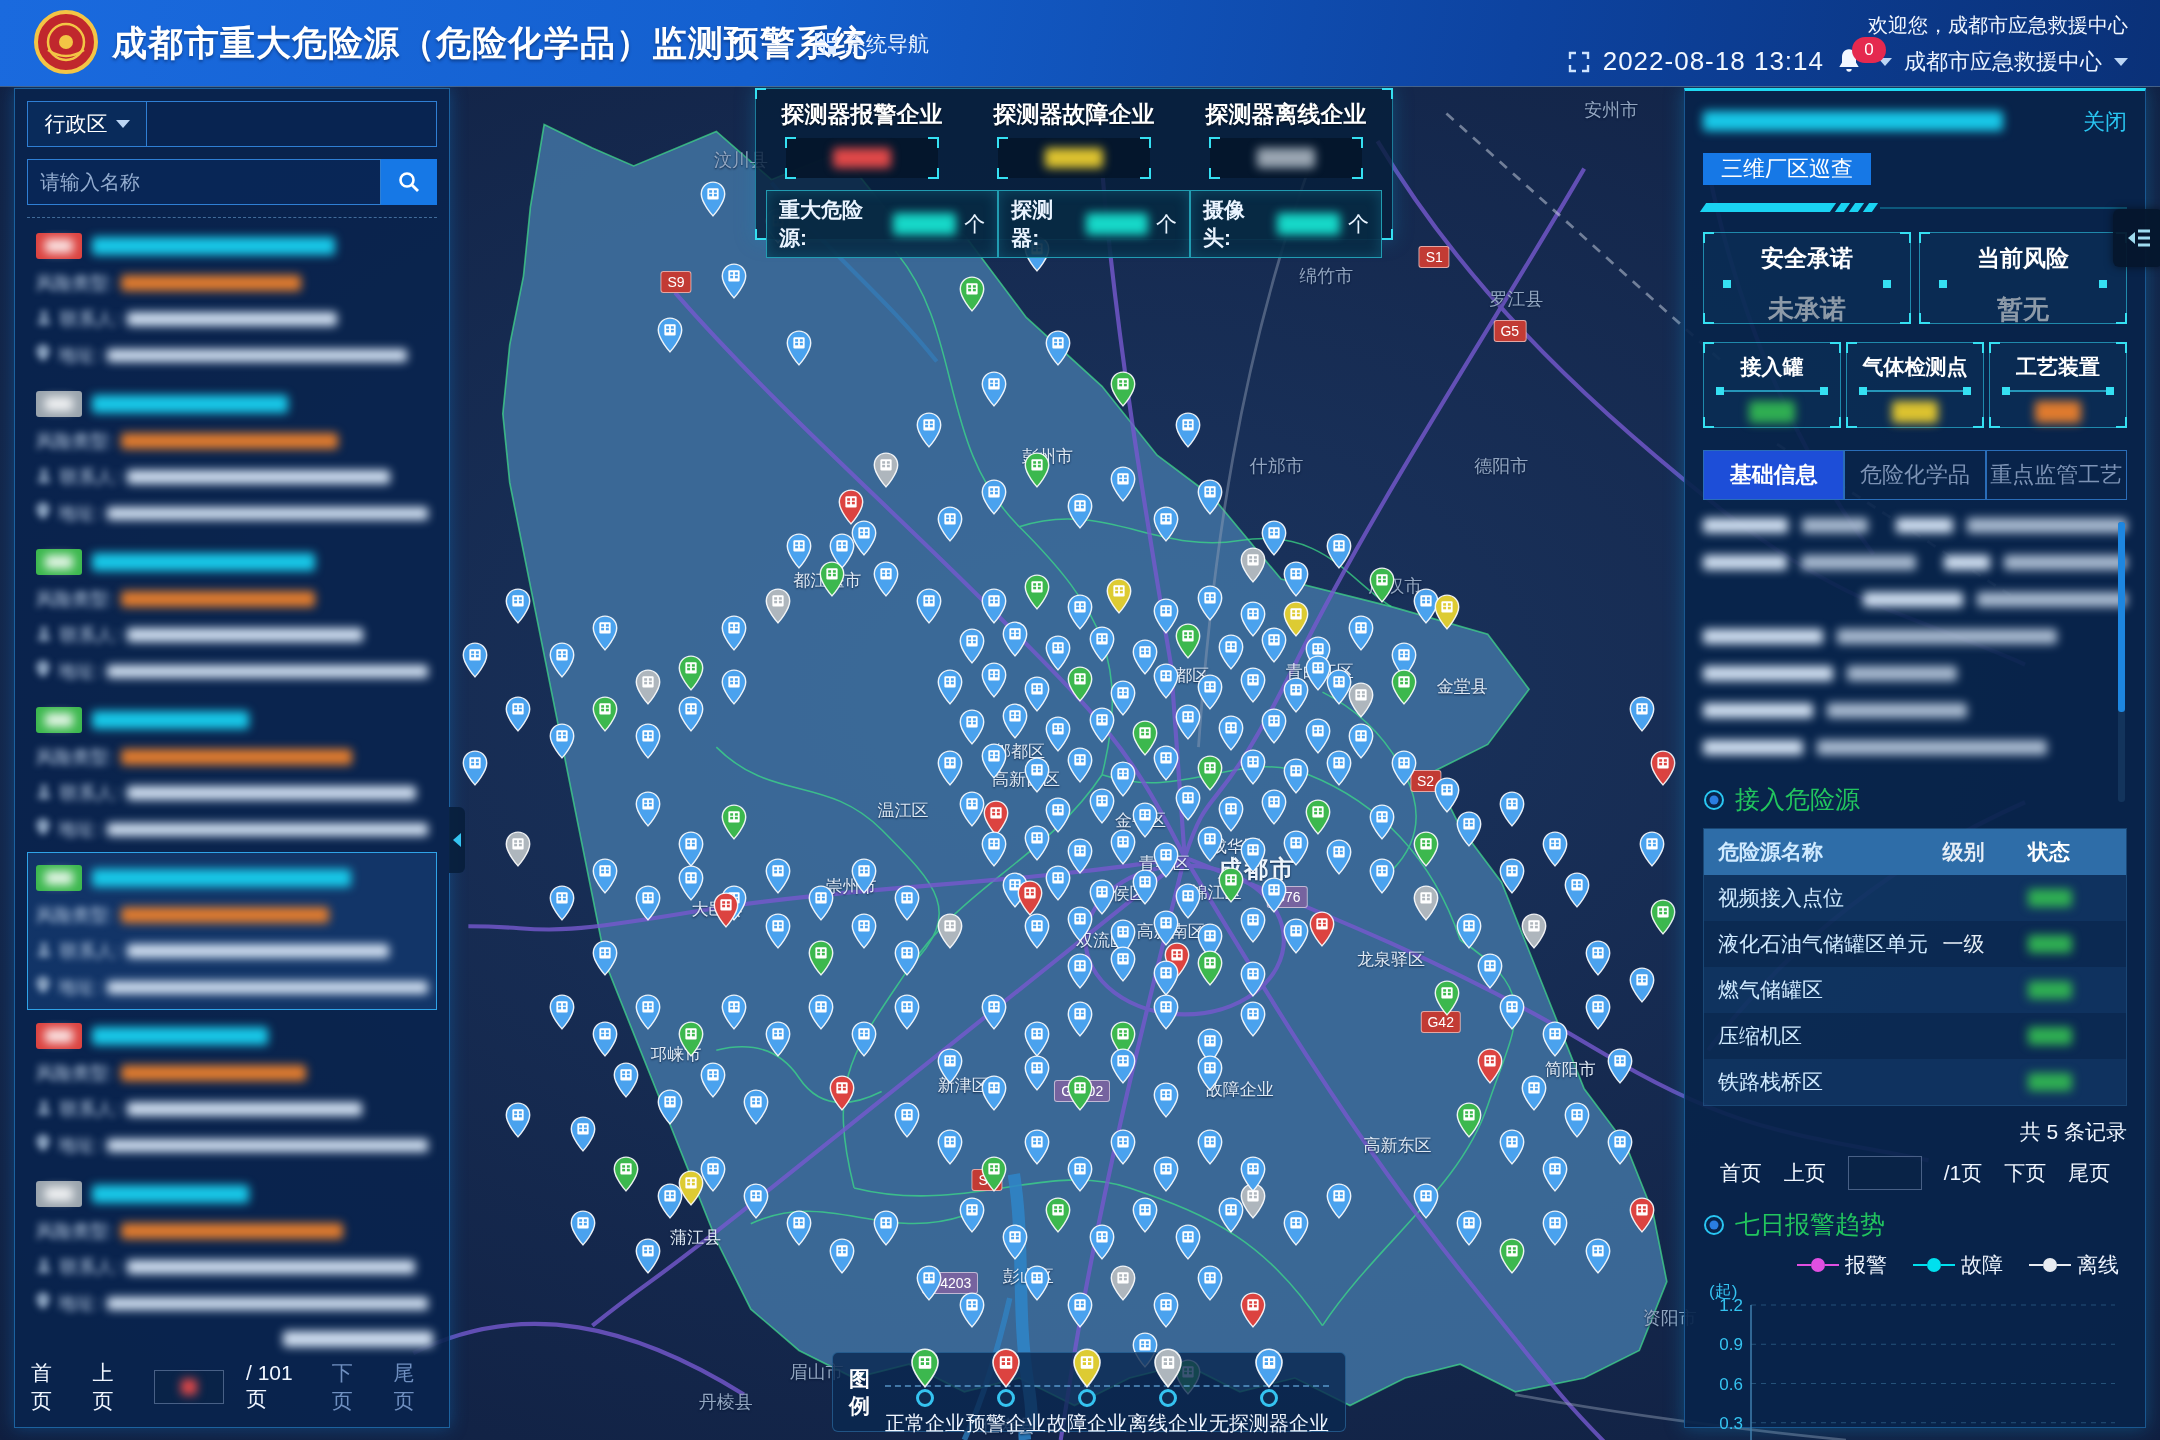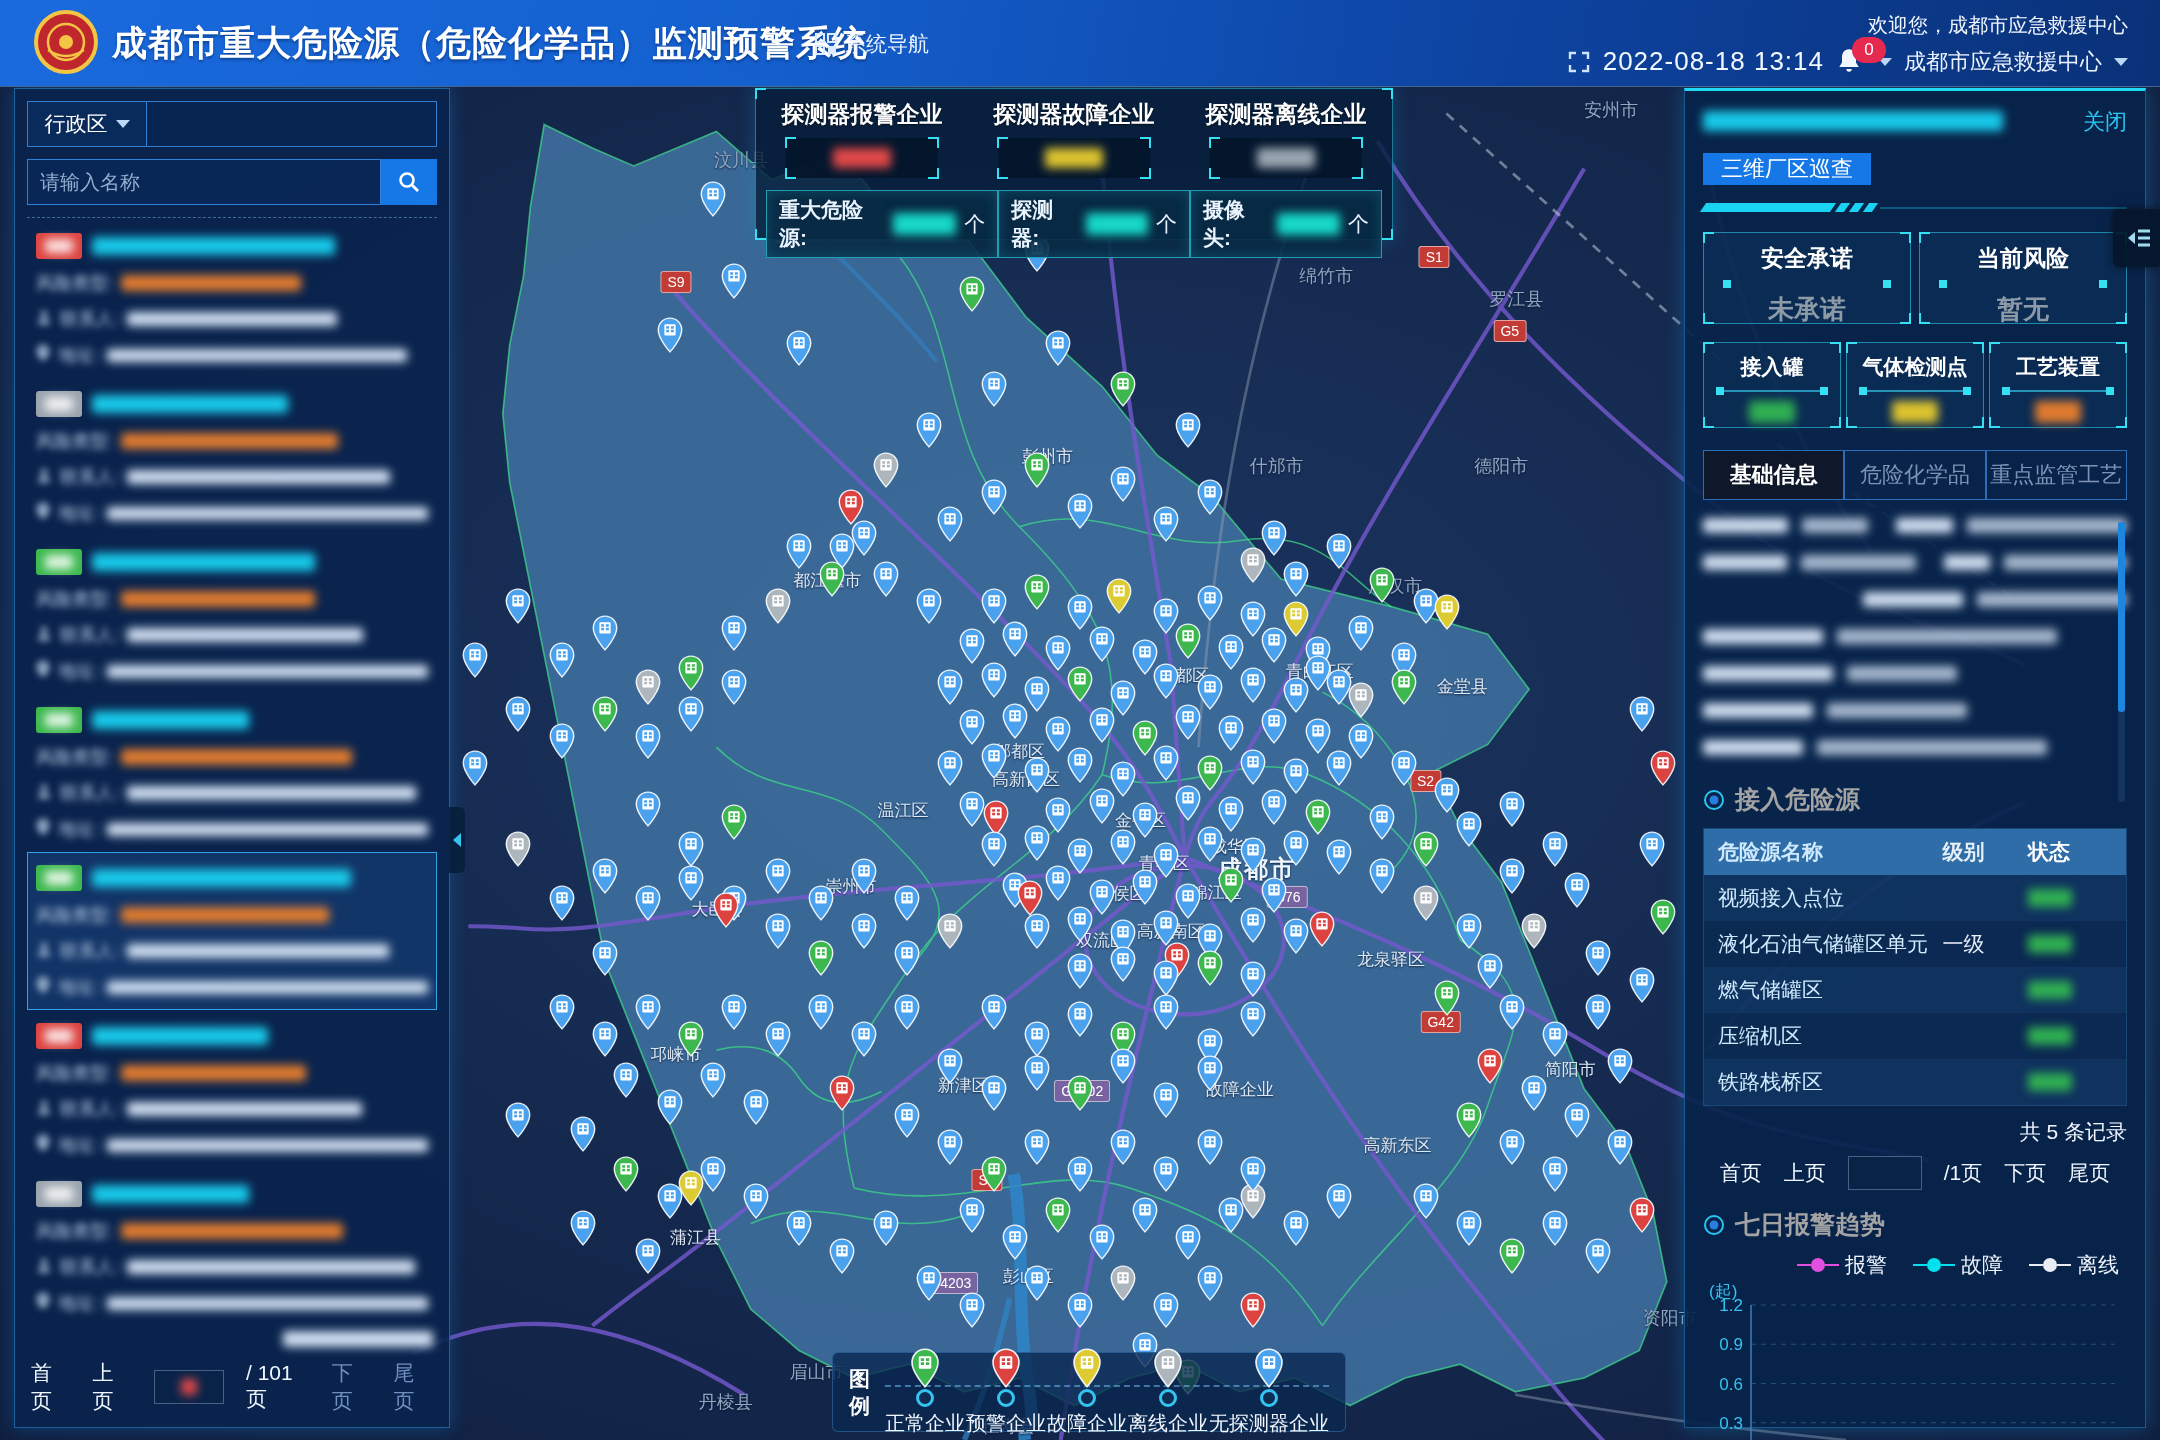--- a/index.html
+++ b/index.html
@@ -105,30 +105,30 @@
   .cardline{width:80%;height:2px;background:#2596b9;position:relative;margin:9px 0;}
   .cardline::before,.cardline::after{content:"";position:absolute;top:-3px;width:8px;height:8px;background:#35e0f2;}
   .cardline::before{left:-2px}.cardline::after{right:-2px}
   .rp-card-value{color:#8d9aa8;font-size:26px;font-weight:bold;}
   #rp-stats{display:flex;justify-content:space-between;margin-top:18px;}
   .rp-stat{width:138px;height:86px;border:1px solid rgba(45,200,230,.6);background:rgba(14,60,100,.35);
     display:flex;flex-direction:column;align-items:center;padding-top:10px;box-sizing:border-box;}
   .rp-stat .rp-card-title{font-size:21px;}
   #rp-tabs{display:flex;margin-top:22px;}
   .rp-tab{flex:1;height:48px;border:1px solid #2a6db8;color:#7d93b5;font-size:22px;display:flex;align-items:center;justify-content:center;cursor:pointer;}
-  .rp-tab.active{background:#0f172a;color:#fff;font-weight:bold;}
+  .rp-tab.active{background:#1d4ed8;color:#fff;font-weight:bold;}
   #rp-info{position:relative;margin-top:18px;height:300px;}
   .info-row{display:flex;gap:14px;margin-bottom:22px;align-items:center;}
   .info-row .spacer{flex:1;}
   #rp-scroll{position:absolute;right:2px;top:4px;width:7px;height:280px;background:rgba(30,70,110,.5);border-radius:3px;}
   #rp-scroll span{display:block;width:7px;height:190px;background:#1d86e0;border-radius:3px;}
   #rp-expander{position:absolute;right:-18px;top:118px;width:50px;height:58px;background:rgba(5,22,44,.95);border-radius:6px;
     display:flex;align-items:center;justify-content:center;cursor:pointer;box-shadow:0 0 8px rgba(0,0,0,.5);}
   .sec-title{display:flex;align-items:center;gap:10px;margin-top:6px;}
-  .sec-title .txt{color:#a3a3a3;font-size:25px;font-weight:bold;}
+  .sec-title .txt{color:#22c55e;font-size:25px;font-weight:normal;}
   #hz-table{margin-top:12px;border:1px solid rgba(60,140,200,.35);}
   .hz-row{display:flex;height:46px;align-items:center;font-size:21px;}
   .hz-row.head{background:#2e6da8;color:#fff;font-weight:bold;}
   .hz-row:not(.head):nth-child(even){background:rgba(30,85,140,.32);}
   .hz-row:not(.head):nth-child(odd){background:rgba(18,55,100,.32);}
   .hz-c1{width:55%;padding-left:14px;color:#cfeaff;}
   .hz-c2{width:21%;color:#e6eef6;}
   .hz-c3{width:24%;display:flex;}
   #rp-count{text-align:right;color:#f0f6ff;font-size:21px;margin-top:12px;}
   #rp-pager{margin-top:10px;}

